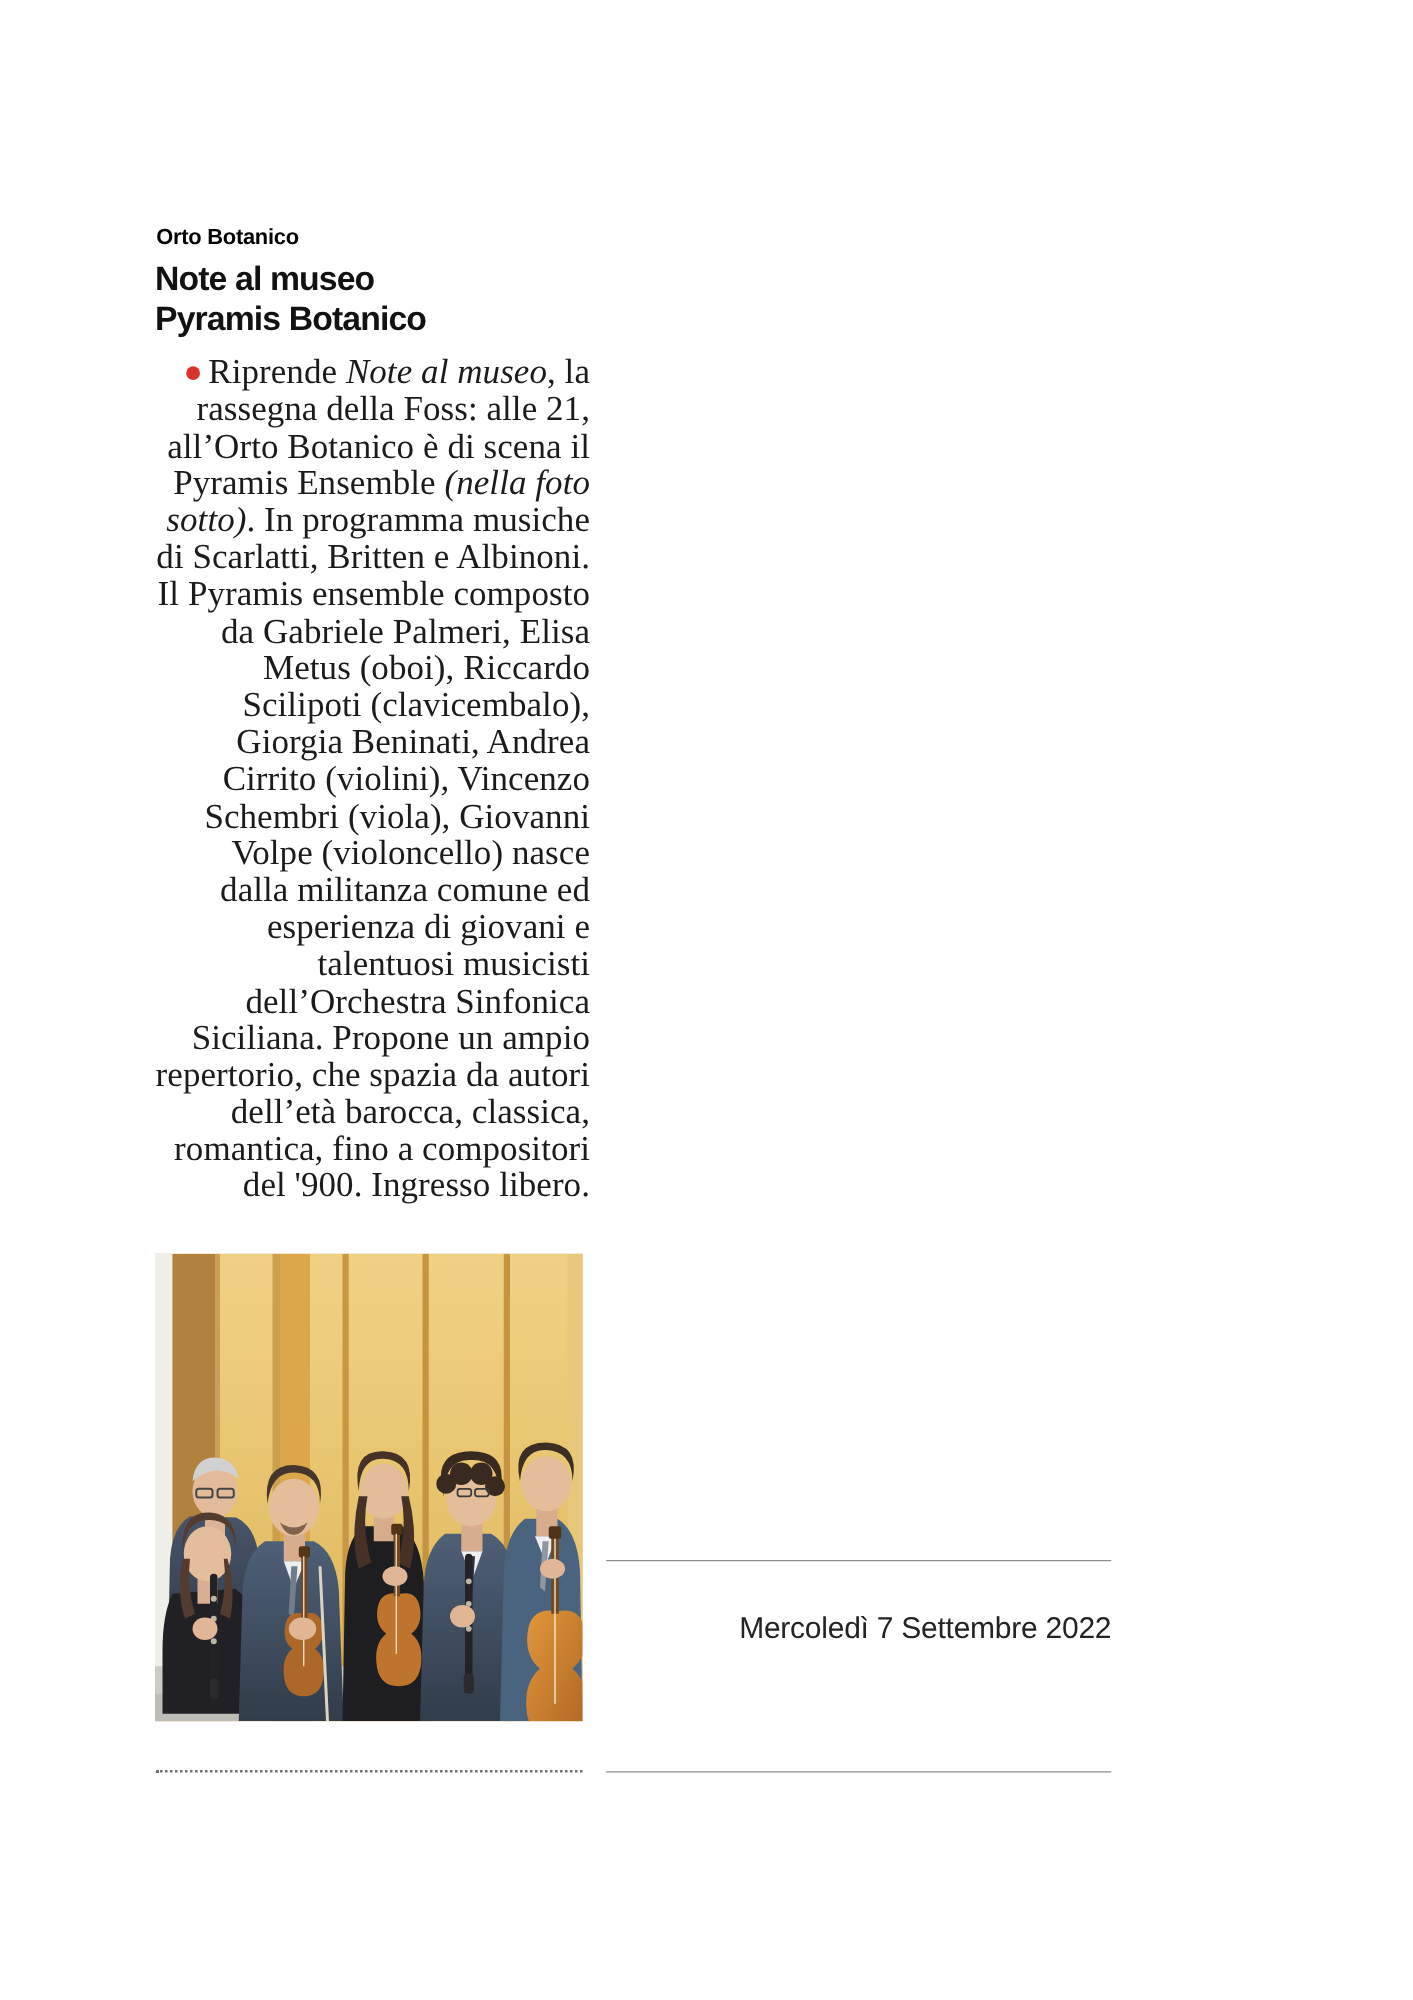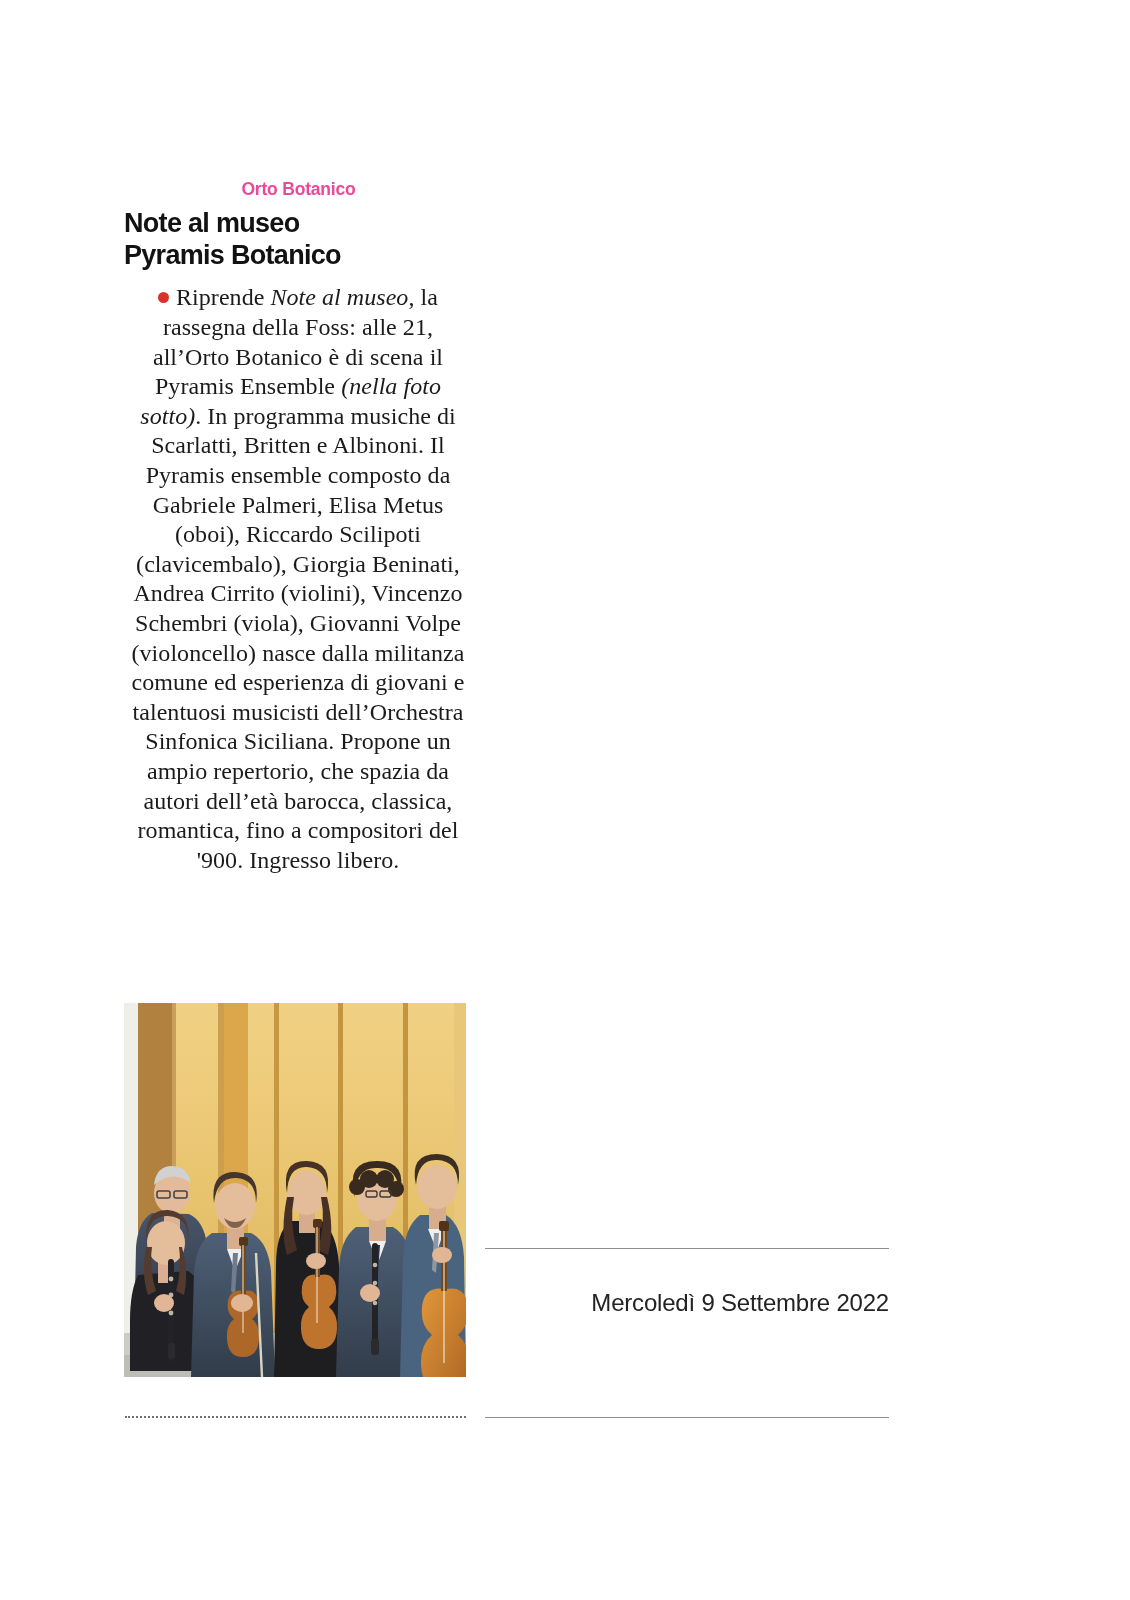--- a/index.html
+++ b/index.html
@@ -46,24 +46,24 @@
     font-size: 27px;
     line-height: 1.17;
     letter-spacing: -0.7px;
     color: #121212;
     margin: 0 0 12px 0;
   }
   .headline .hl-line { display: block; }
 
   .body-copy {
     font-family: "Liberation Serif", serif;
-    font-size: 24px;
+    font-size: 28px;
     line-height: 29.6px;
     color: #1b1b1b;
-    text-align: center;
+    text-align: right;
     margin: 0;
     letter-spacing: 0.05px;
   }
   .body-copy em { font-style: italic; }
 
   .lead-dot {
     display: inline-block;
     width: 11px;
     height: 11px;
     border-radius: 50%;
@@ -141,21 +141,21 @@
     border-top: 1.4px solid #8d8d8d;
   }
 </style>
 </head>
 <body>
 
 <div id="clipping">
 
   <div class="article-col">
 
-    <div class="kicker" style="color: #ec4899; text-align: center;">Orto Botanico</div>
+    <div class="kicker" style="color: #000000;">Orto Botanico</div>
 
     <h1 class="headline">
       <span class="hl-line">Note al museo</span>
       <span class="hl-line">Pyramis Botanico</span>
     </h1>
 
     <p class="body-copy">
       <span class="lead-dot" style="background: rgb(216, 52, 44);"></span><span id="body-rich"><span>Riprende </span><em>Note al museo</em><span>, la rassegna della Foss: alle 21, all’Orto Botanico è di scena il Pyramis Ensemble </span><em>(nella foto sotto)</em><span>. In programma musiche di Scarlatti, Britten e Albinoni. Il Pyramis ensemble composto da Gabriele Palmeri, Elisa Metus (oboi), Riccardo Scilipoti (clavicembalo), Giorgia Beninati, Andrea Cirrito (violini), Vincenzo Schembri (viola), Giovanni Volpe (violoncello) nasce dalla militanza comune ed esperienza di giovani e talentuosi musicisti dell’Orchestra Sinfonica Siciliana. Propone un ampio repertorio, che spazia da autori dell’età barocca, classica, romantica, fino a compositori del '900. Ingresso libero.</span></span>
     </p>
   </div>
@@ -294,19 +294,19 @@
         <line x1="320" y1="228" x2="320" y2="360" stroke="#f5ead0" stroke-width="1.1"></line>
         <ellipse cx="318" cy="252" rx="10" ry="8" fill="#dfb28f"></ellipse>
       </g>
 
       <rect x="0" y="0" width="342" height="374" fill="#ffffff" opacity="0.06"></rect>
     </svg>
   </div>
 
   <div class="source-block">
     <div class="source-rule-top" style="border-top-color: rgb(141, 141, 141);"></div>
-    <div class="source-date">Mercoledì 9 Settembre 2022</div>
+    <div class="source-date">Mercoledì 7 Settembre 2022</div>
   </div>
 
   <div class="rule-dotted"></div>
   <div class="rule-solid-bottom" style="border-top-color: rgb(141, 141, 141);"></div>
 
 </div>
 
 </body></html>

